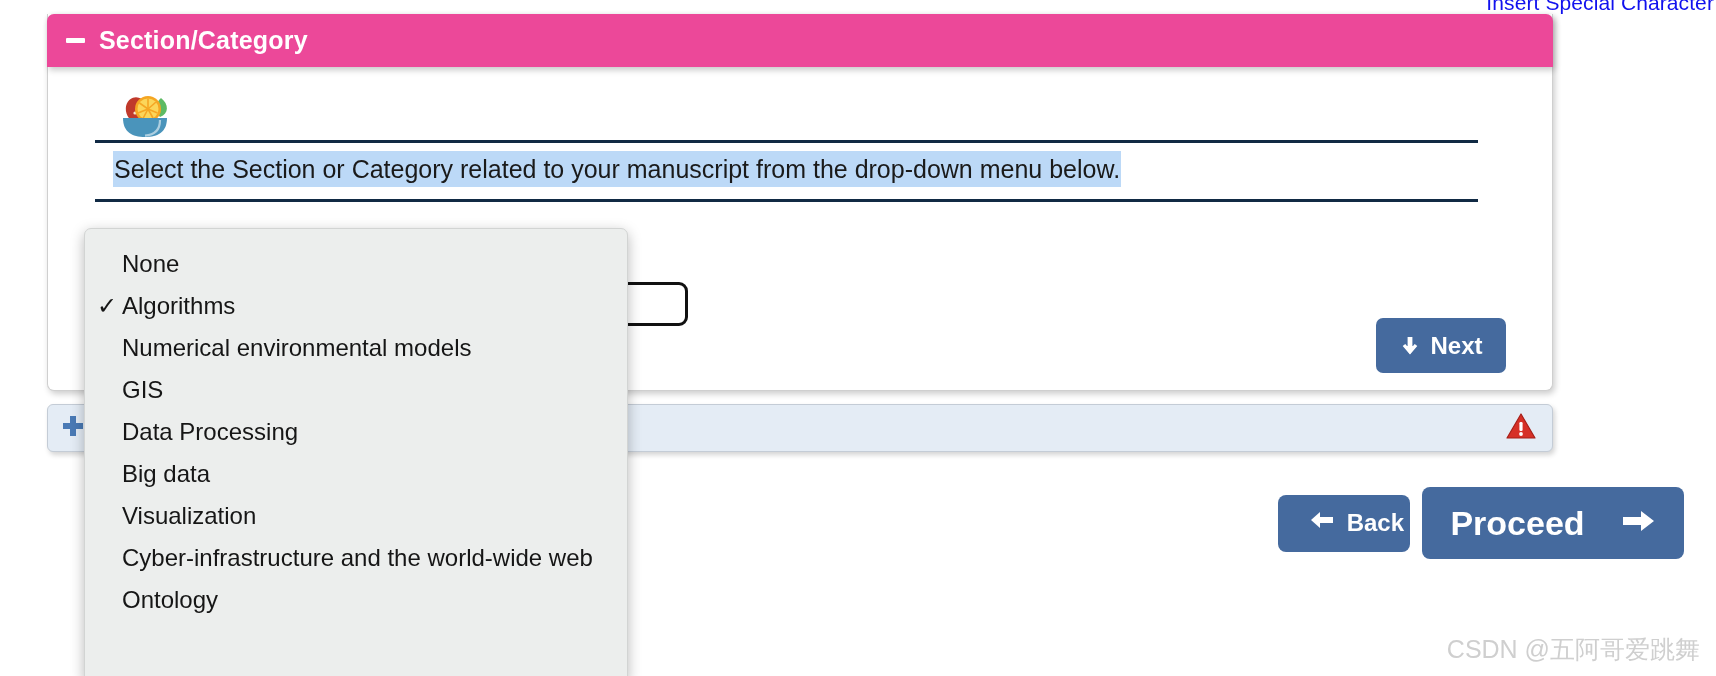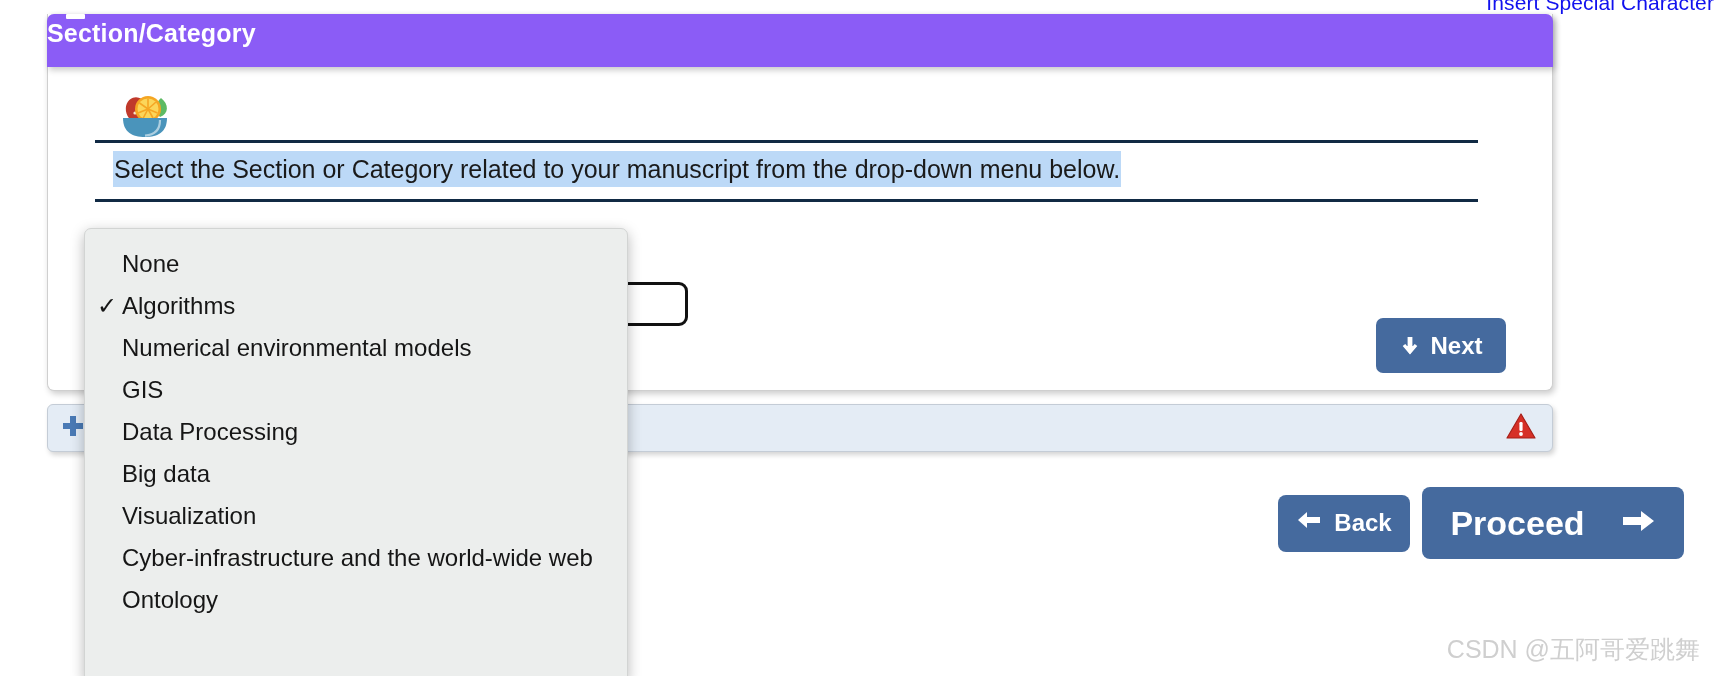--- a/index.html
+++ b/index.html
@@ -48,25 +48,25 @@
     width: 1506px;
     height: 53px;
     background: #466architecture;
     box-sizing: border-box;
   }
   .panel-header {
     background: #45689b;
     background: #466architecture;
   }
   .panel-header {
-    background: #8b5cf6;
+    background: #ec4899;
     border-radius: 7px 7px 0 0;
     box-shadow: 2px 3px 6px rgba(0,0,0,.22);
     display: flex;
-    flex-direction: column;
+    align-items: center;
   }
   .collapse-icon {
     display: inline-block;
     width: 19px;
     height: 5px;
     background: #ffffff;
     border-radius: 1px;
     margin-left: 19px;
     margin-right: 14px;
     flex: none;
@@ -191,21 +191,21 @@
     width: 132px;
     height: 57px;
     background: #456a9e;
     border: none;
     border-radius: 8px;
     color: #ffffff;
     font-size: 24px;
     font-weight: bold;
     display: flex;
     align-items: center;
-    justify-content: center;
+    justify-content: flex-end;
     gap: 12px;
     cursor: pointer;
     font-family: "Liberation Sans", sans-serif;
   }
   .proceed-btn {
     width: 262px;
     height: 72px;
     background: #456a9e;
     border: none;
     border-radius: 8px;

